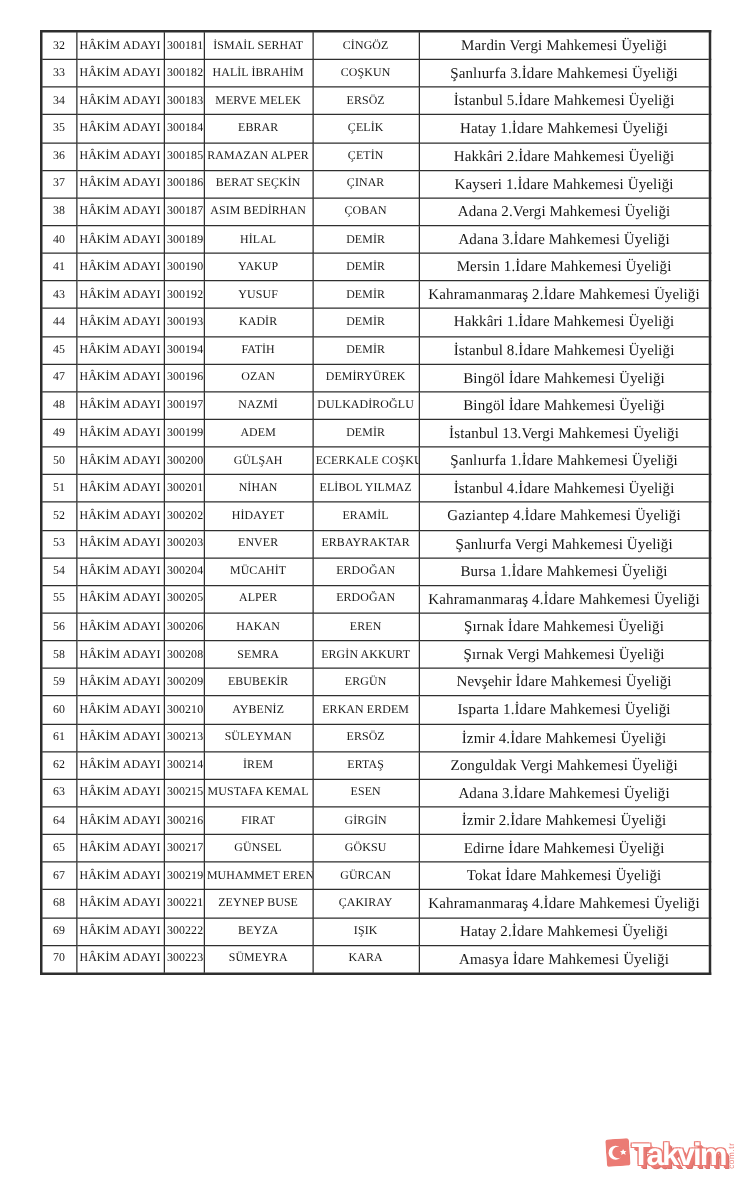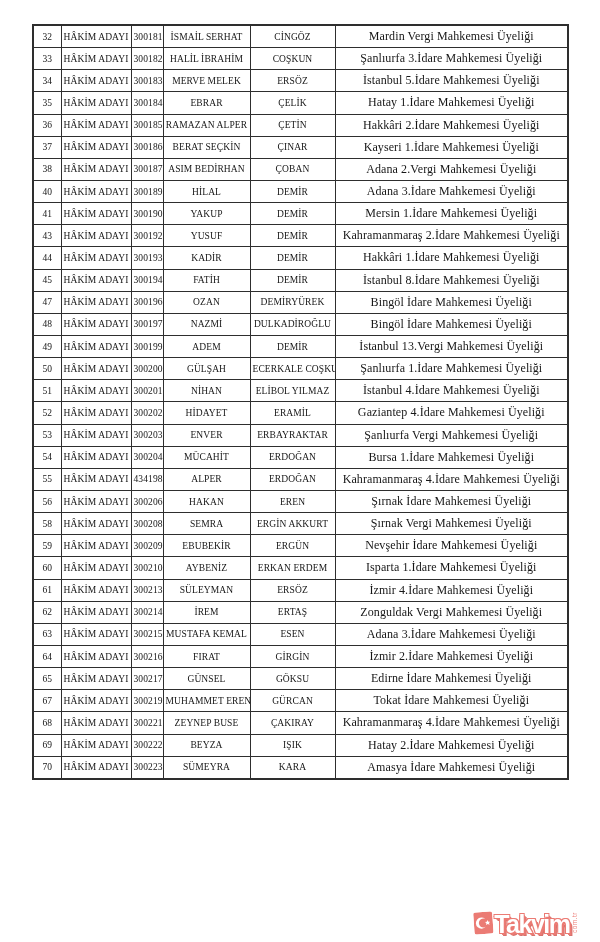--- a/index.html
+++ b/index.html
@@ -36,24 +36,24 @@
     overflow: hidden;
     letter-spacing: 0.1px;
   }
   table.doc td.assignment {
     font-size: 12px;
     font-family: Liberation Serif, serif;
   }
   
   .watermark {
     position: absolute;
-    right: 22px;
+    right: 11px;
     bottom: 4px;
     display: flex;
-    align-items: flex-start;
+    align-items: center;
     opacity: 0.62;
   }
   .wm-flag {
     display: block;
     margin-right: 1px;
     transform: rotate(-4deg);
   }
   .wm-brand {
     font-family: "Liberation Sans", "DejaVu Sans", sans-serif;
     font-weight: bold;
@@ -251,21 +251,21 @@
           <td>54</td>
           <td>HÂKİM ADAYI</td>
           <td>300204</td>
           <td>MÜCAHİT</td>
           <td>ERDOĞAN</td>
           <td class="assignment">Bursa 1.İdare Mahkemesi Üyeliği</td>
         </tr>
         <tr>
           <td>55</td>
           <td>HÂKİM ADAYI</td>
-          <td>434198</td>
+          <td>300205</td>
           <td>ALPER</td>
           <td>ERDOĞAN</td>
           <td class="assignment">Kahramanmaraş 4.İdare Mahkemesi Üyeliği</td>
         </tr>
         <tr>
           <td>56</td>
           <td>HÂKİM ADAYI</td>
           <td>300206</td>
           <td>HAKAN</td>
           <td>EREN</td>

